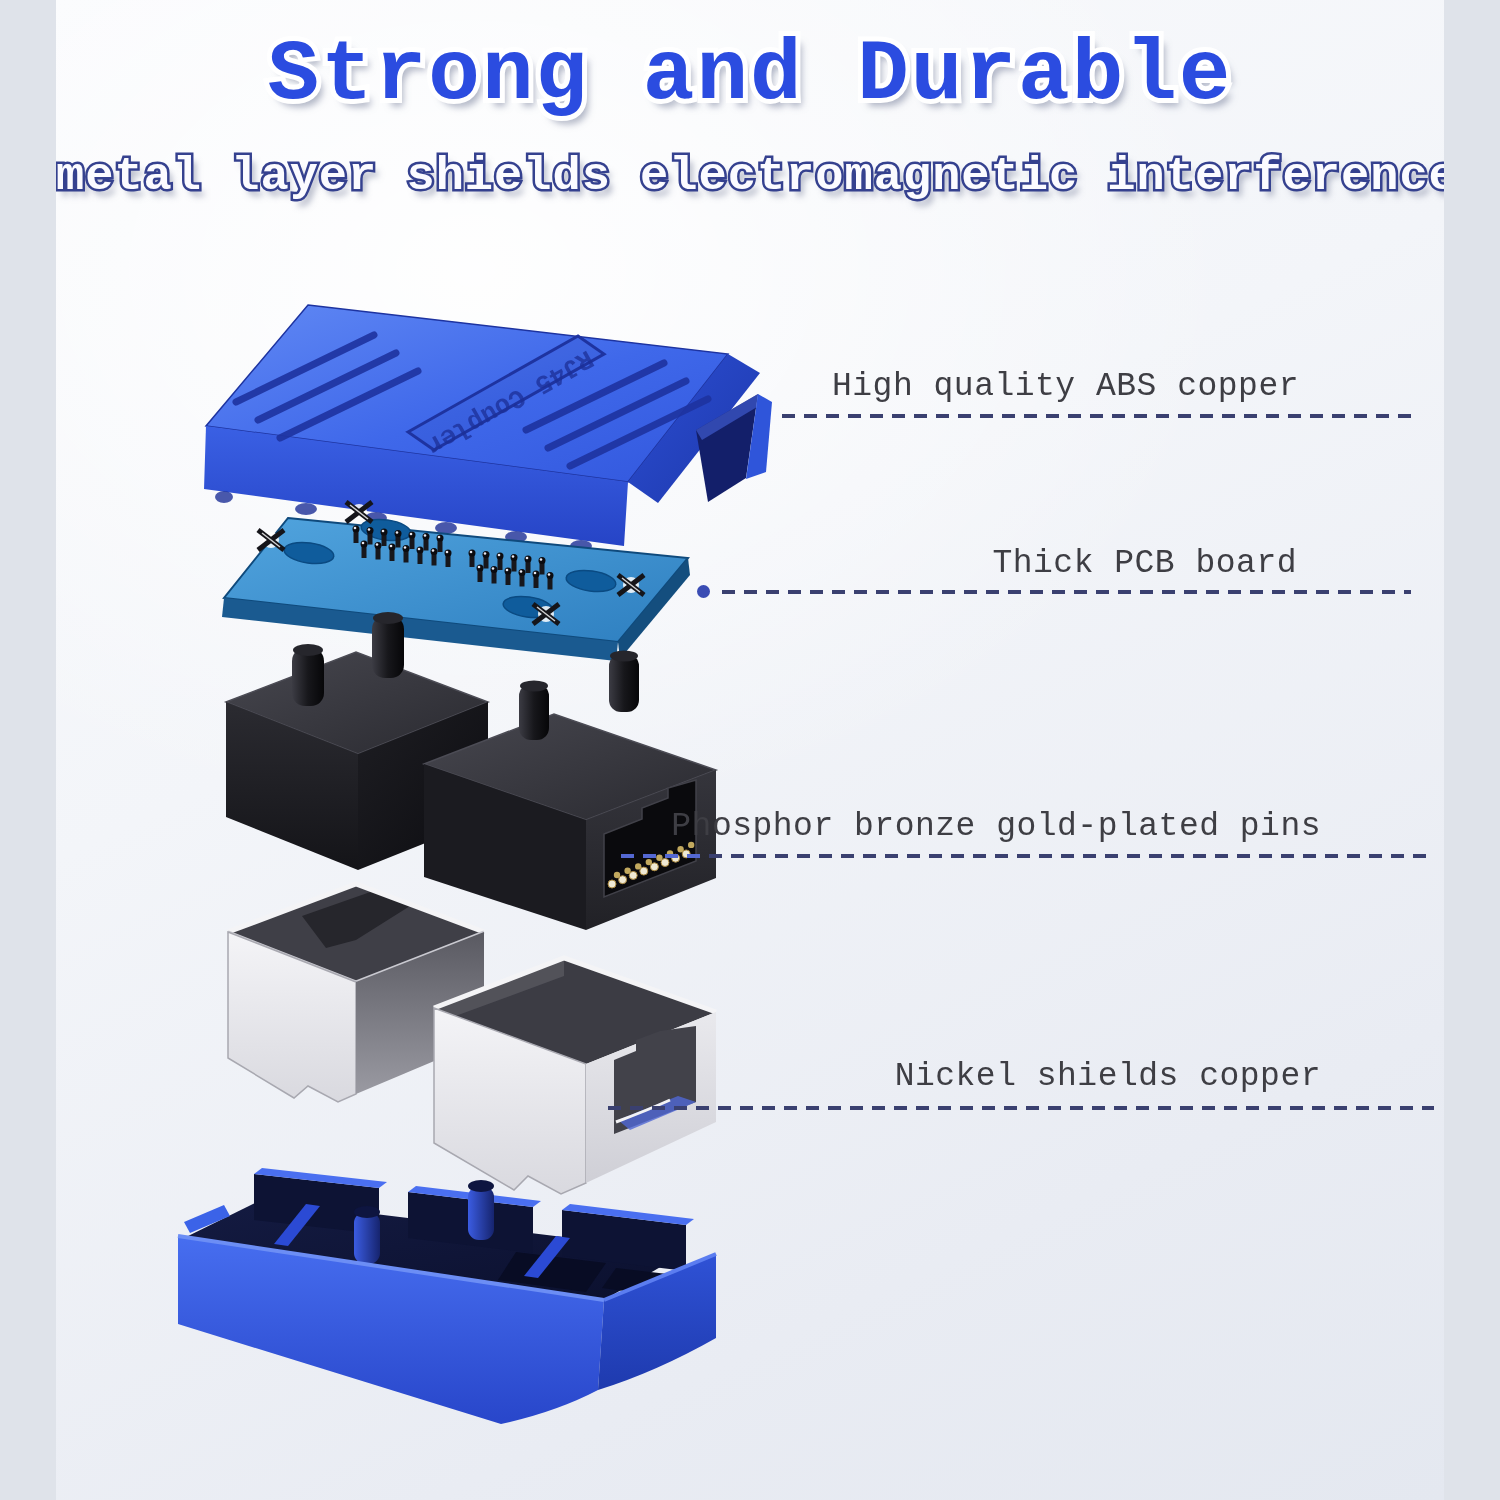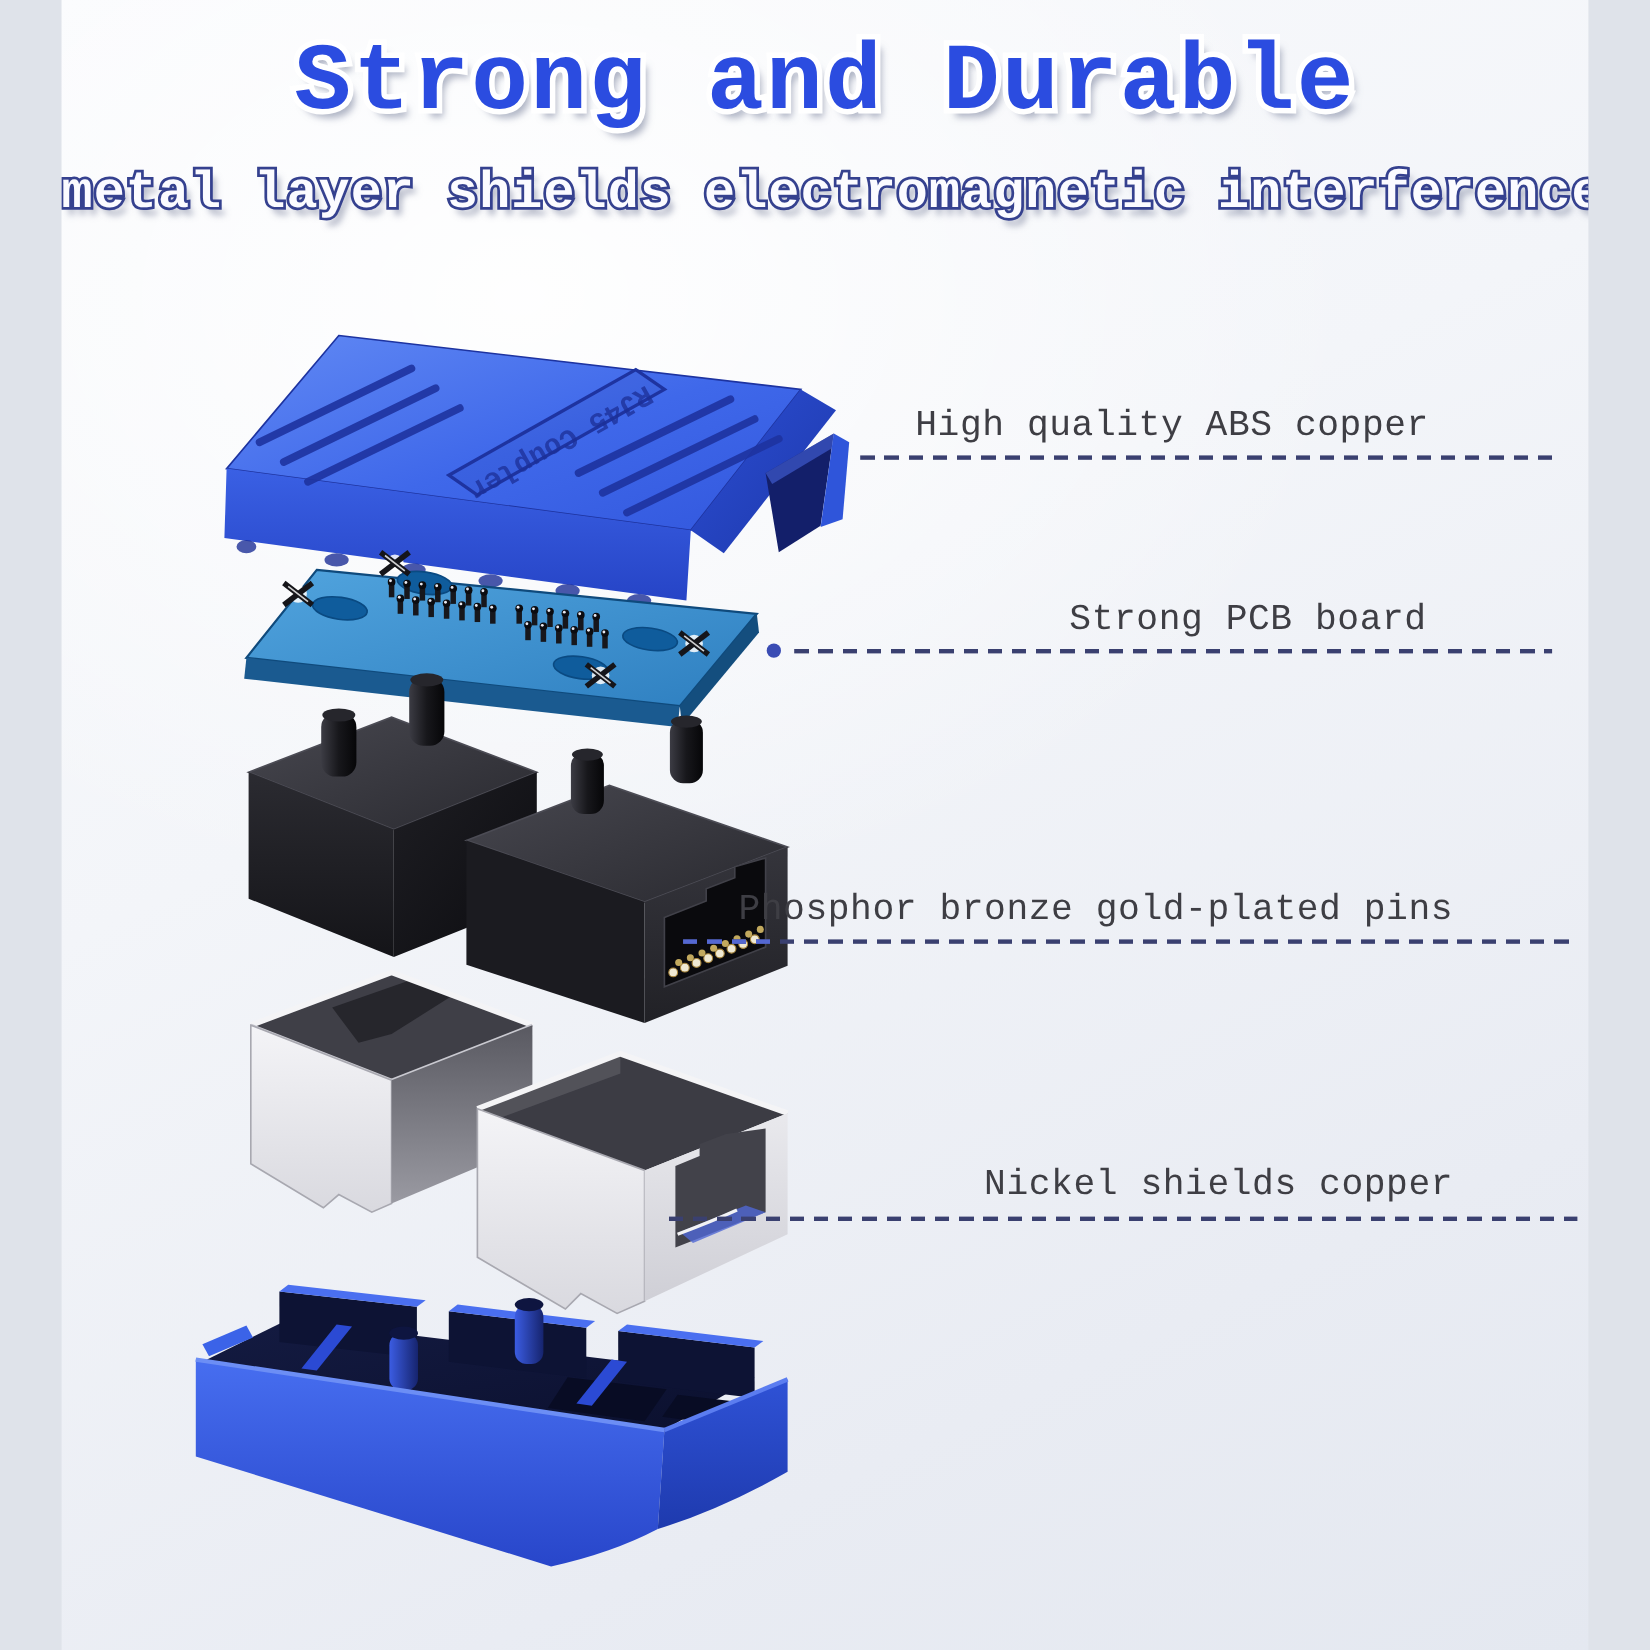--- a/index.html
+++ b/index.html
@@ -362,21 +362,21 @@
       <line x1="122" y1="1236" x2="548" y2="1300" stroke="#6c8ef5" stroke-width="4"></line>
       <line x1="548" y1="1300" x2="660" y2="1254" stroke="#5b7df0" stroke-width="4"></line>
     </g>
   </svg>
 
   <div>
     <div class="ann-label" style="right:145px;top:368px;">High quality ABS copper</div>
     <div class="ann-line" style="left:726px;top:414px;width:629px;"></div>
   </div>
   <div>
-    <div class="ann-label" style="right:147px;top:545px;">Strong PCB board</div>
+    <div class="ann-label" style="right:147px;top:545px;">Thick PCB board</div>
     <div class="ann-dot" style="left:641px;top:585px;"></div>
     <div class="ann-line" style="left:666px;top:590px;width:689px;"></div>
   </div>
   <div>
     <div class="ann-label" style="right:123px;top:808px;text-align:center;">Phosphor bronze gold-plated pins</div>
     <div class="ann-line" style="left:565px;top:854px;width:813px;"></div>
     <div class="ann-line-head" style="left:565px;top:854px;"></div>
   </div>
   <div>
     <div class="ann-label" style="right:123px;top:1058px;">Nickel shields copper</div>

